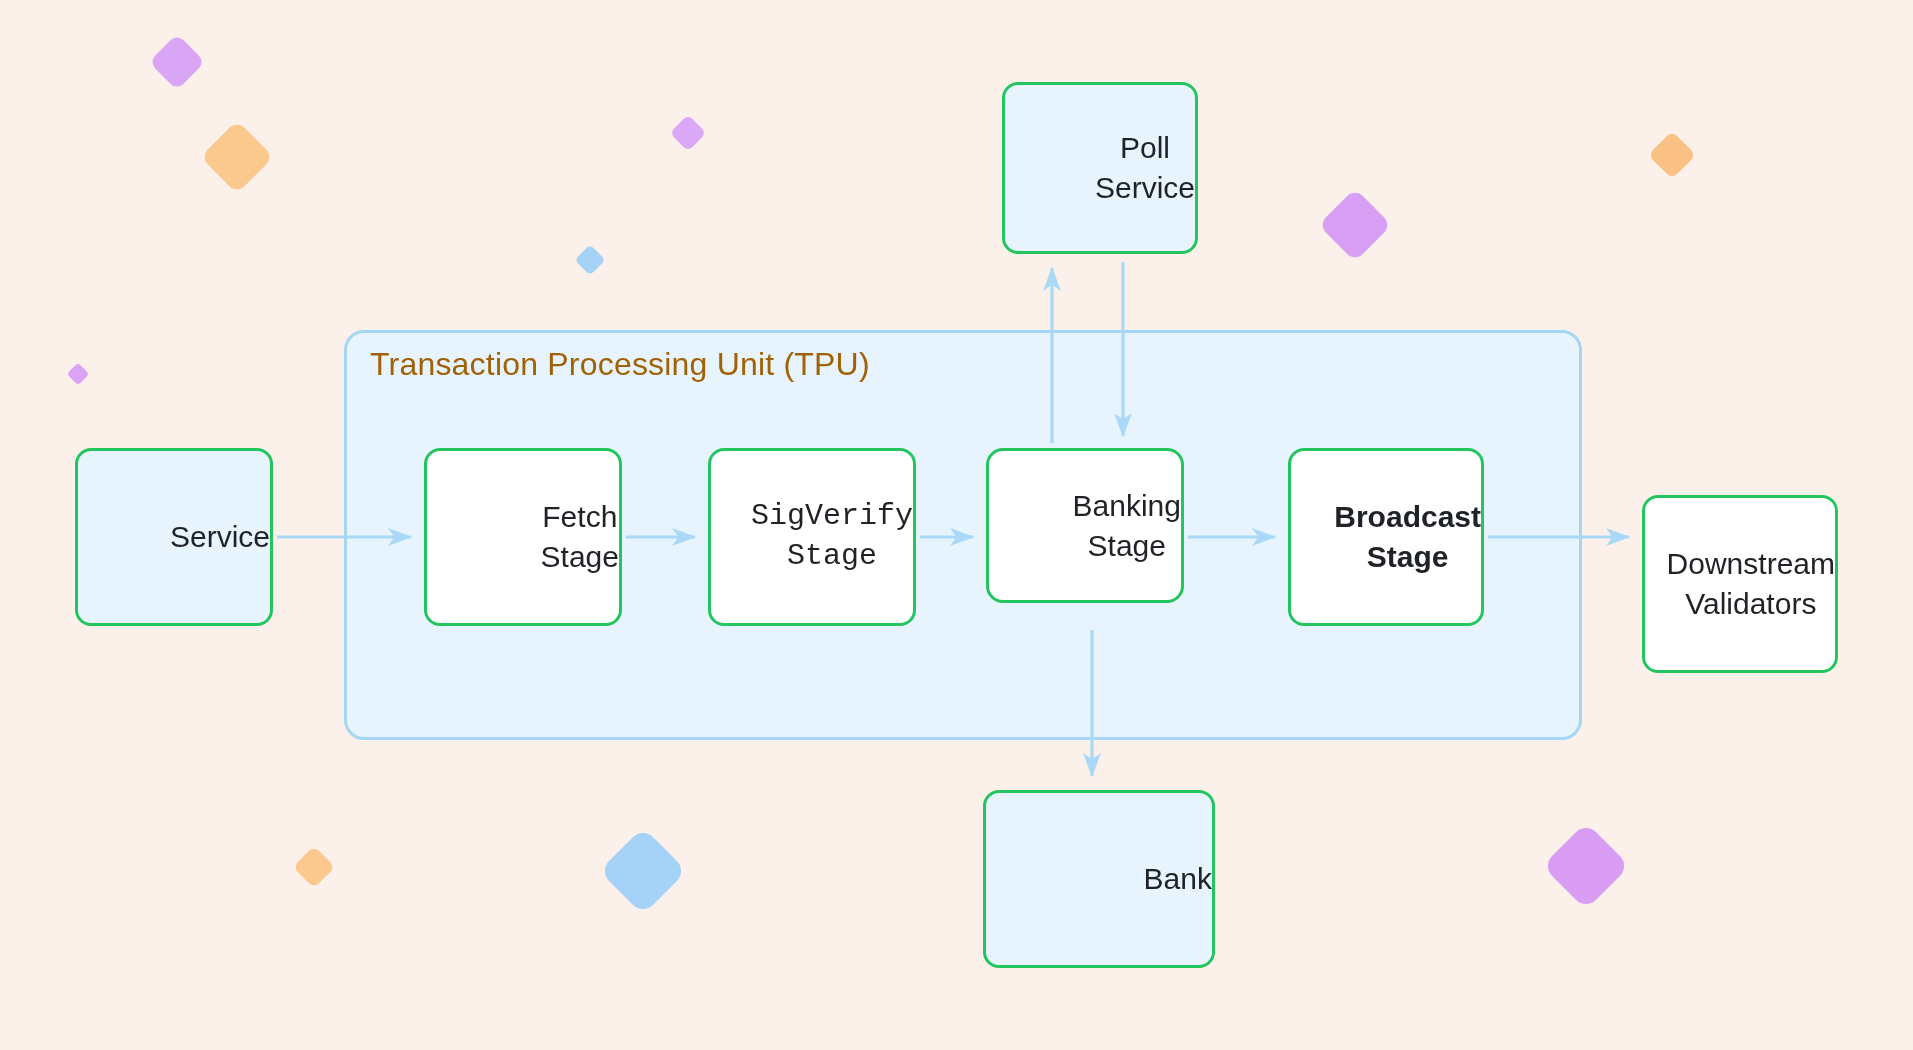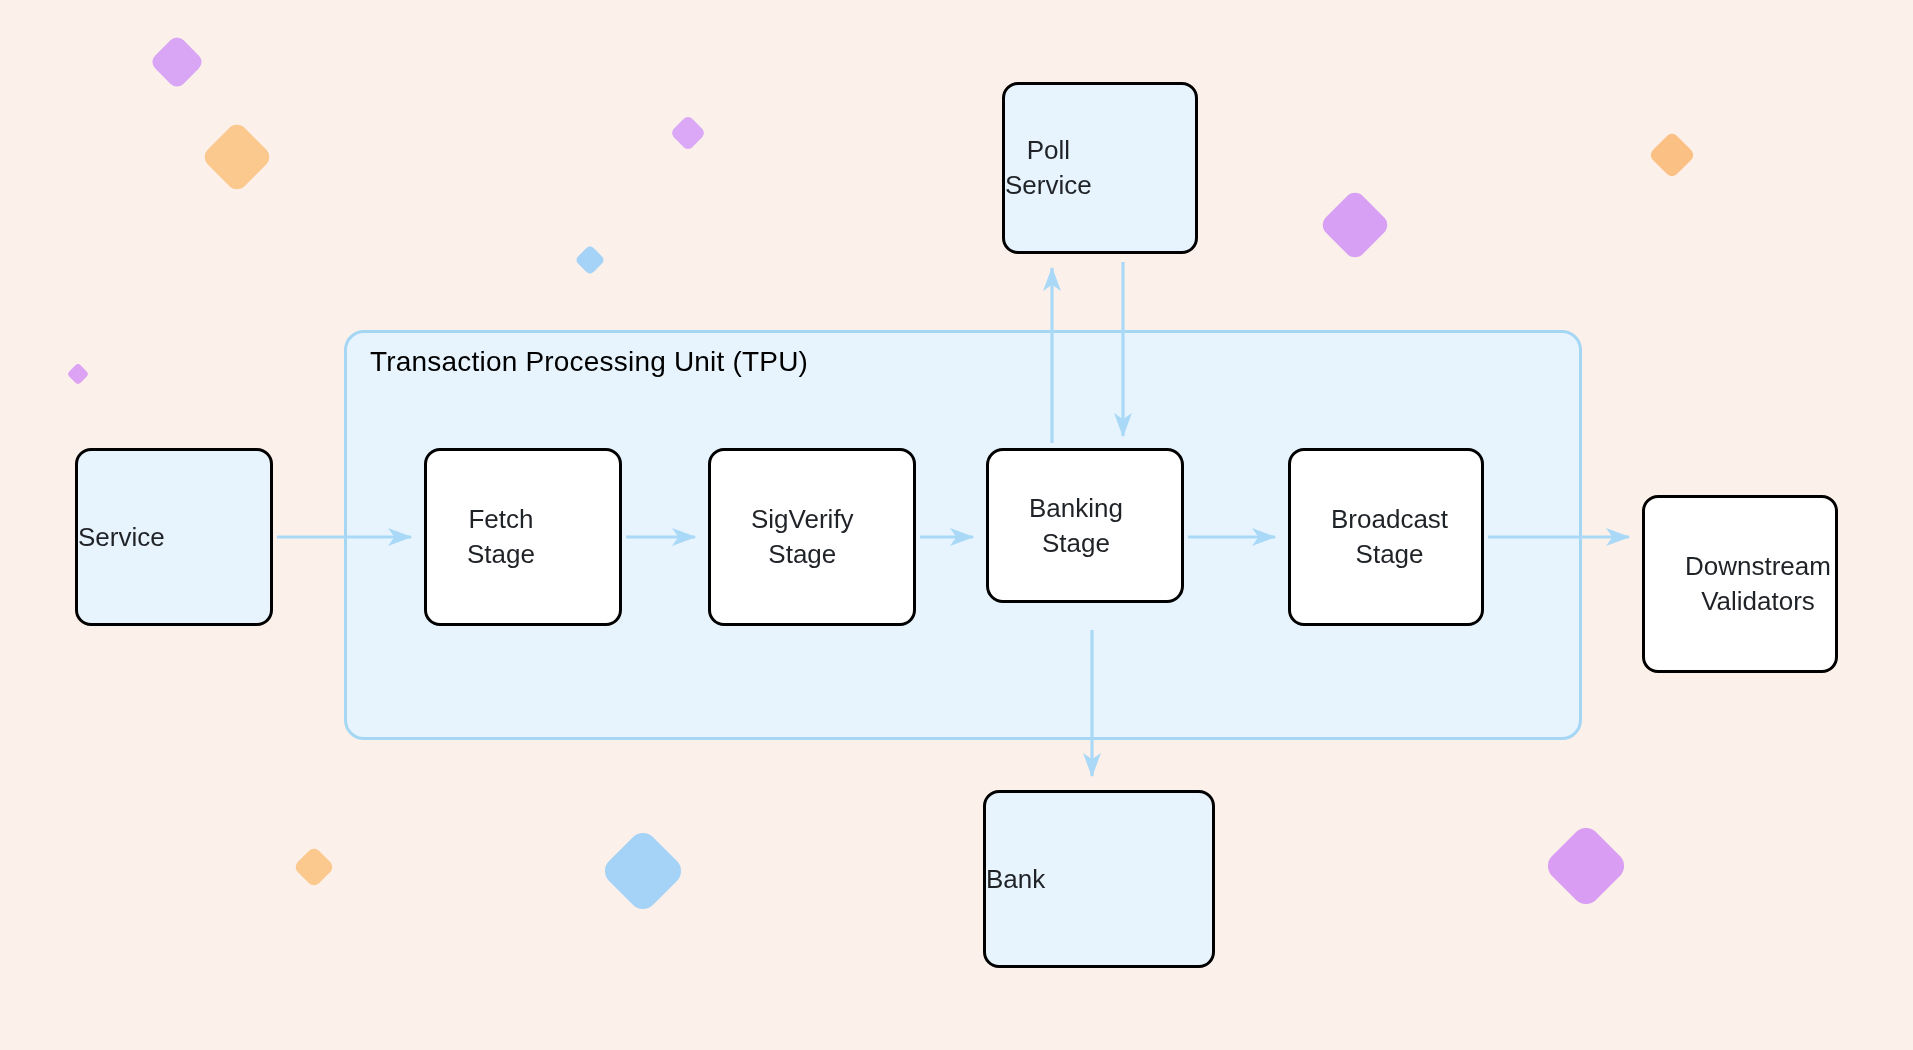--- a/index.html
+++ b/index.html
@@ -38,50 +38,50 @@
     background: #e7f4fd;
     border: 3px solid #a5d7f5;
     border-radius: 20px;
     box-sizing: border-box;
     z-index: 2;
   }
   .tpu-label {
     position: absolute;
     left: 370px;
     top: 346px;
-    font-size: 28px;
-    color: #000000;
+    font-size: 32px;
+    color: #a16207;
     letter-spacing: 0.2px;
     z-index: 6;
     white-space: nowrap;
   }
 
   
   .node {
     position: absolute;
     box-sizing: border-box;
-    border: 3px solid #000000;
+    border: 3px solid #22c55e;
     border-radius: 16px;
     display: flex;
     align-items: center;
-    justify-content: flex-start;
+    justify-content: flex-end;
     text-align: center;
-    font-size: 26px;
+    font-size: 30px;
     line-height: 1.33;
     color: #1f2226;
     z-index: 5;
   }
   .node.white { background: #ffffff; padding-left: 40px; }
   .node.tint  { background: #e7f4fd; }
 
   .n-clients       { left: 75px;   top: 448px; width: 198px; height: 178px; }
   .n-fetch         { left: 424px;  top: 448px; width: 198px; height: 178px; }
-  .n-sigverify     { left: 708px;  top: 448px; width: 208px; height: 178px; }
+  .n-sigverify     { left: 708px;  top: 448px; width: 208px; height: 178px; font-family: Liberation Mono, monospace; }
   .n-banking       { left: 986px;  top: 448px; width: 198px; height: 155px; border-radius: 17px; }
-  .n-broadcast     { left: 1288px; top: 448px; width: 196px; height: 178px; }
+  .n-broadcast     { left: 1288px; top: 448px; width: 196px; height: 178px; font-weight: bold; }
   .n-downstream    { left: 1642px; top: 448px; width: 196px; height: 178px; margin-top: 47px; }
   .n-poll          { left: 1002px; top: 82px;  width: 196px; height: 172px; }
   .n-bank          { left: 983px;  top: 790px; width: 232px; height: 178px; }
 
   
   .edges {
     position: absolute;
     inset: 0;
     z-index: 4;
     pointer-events: none;

